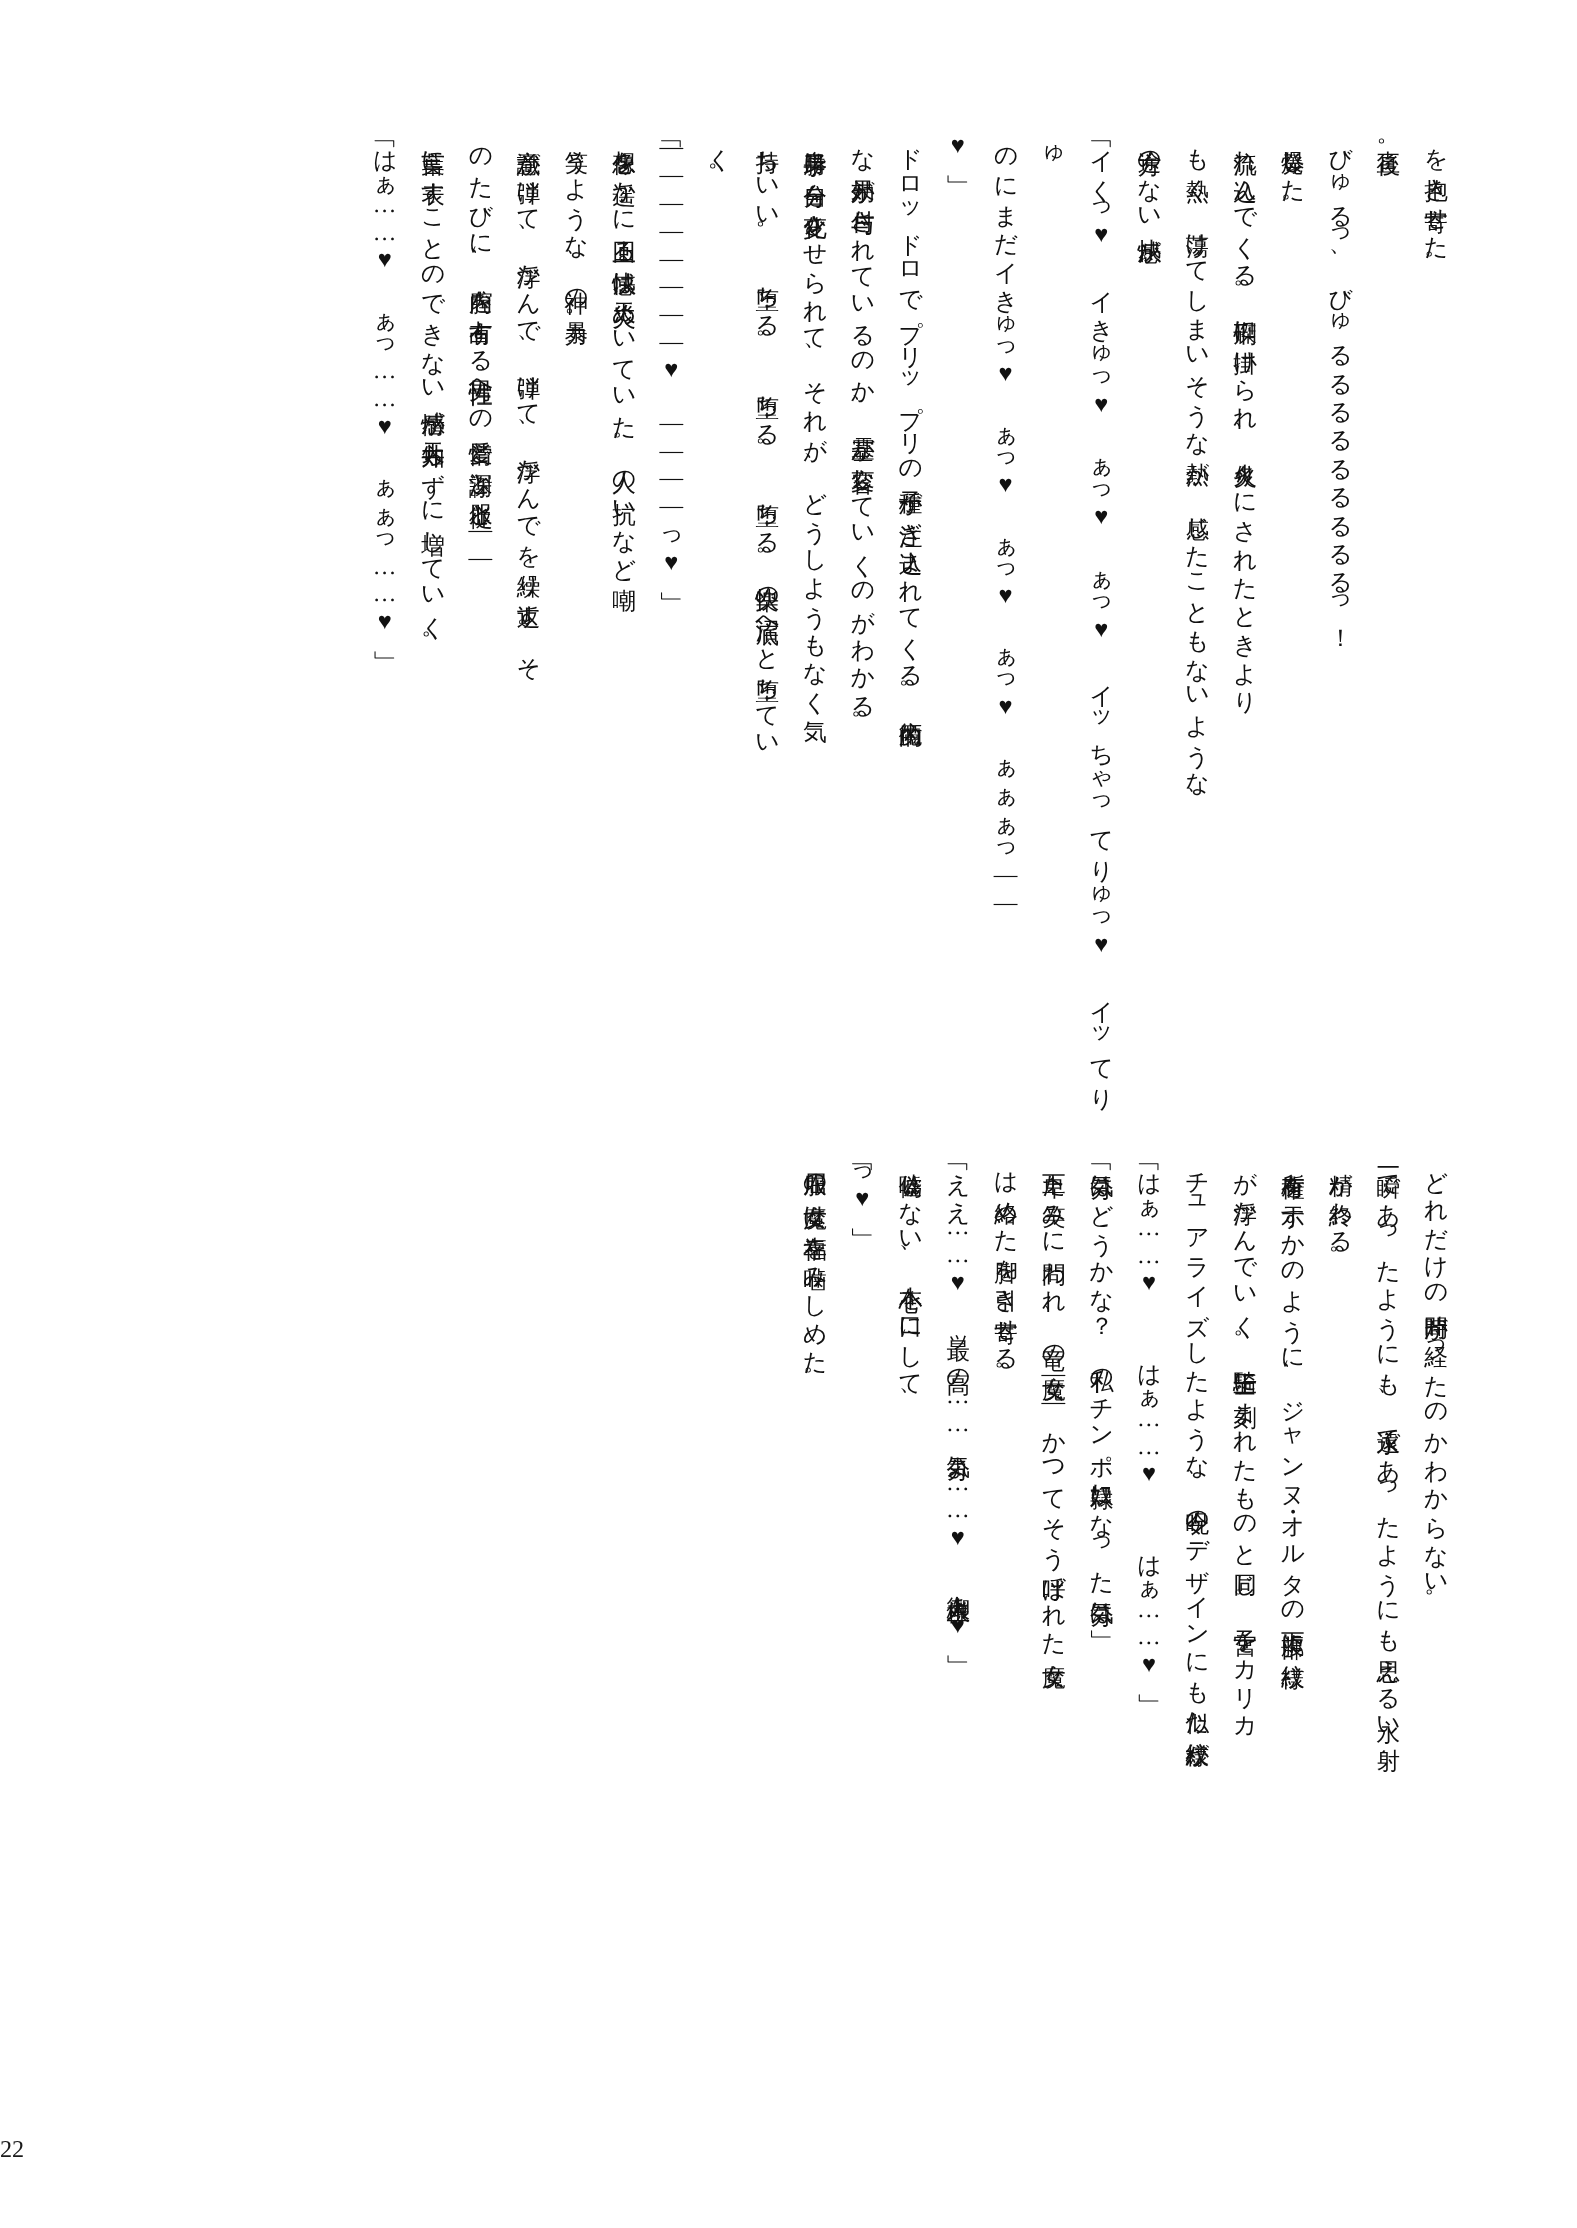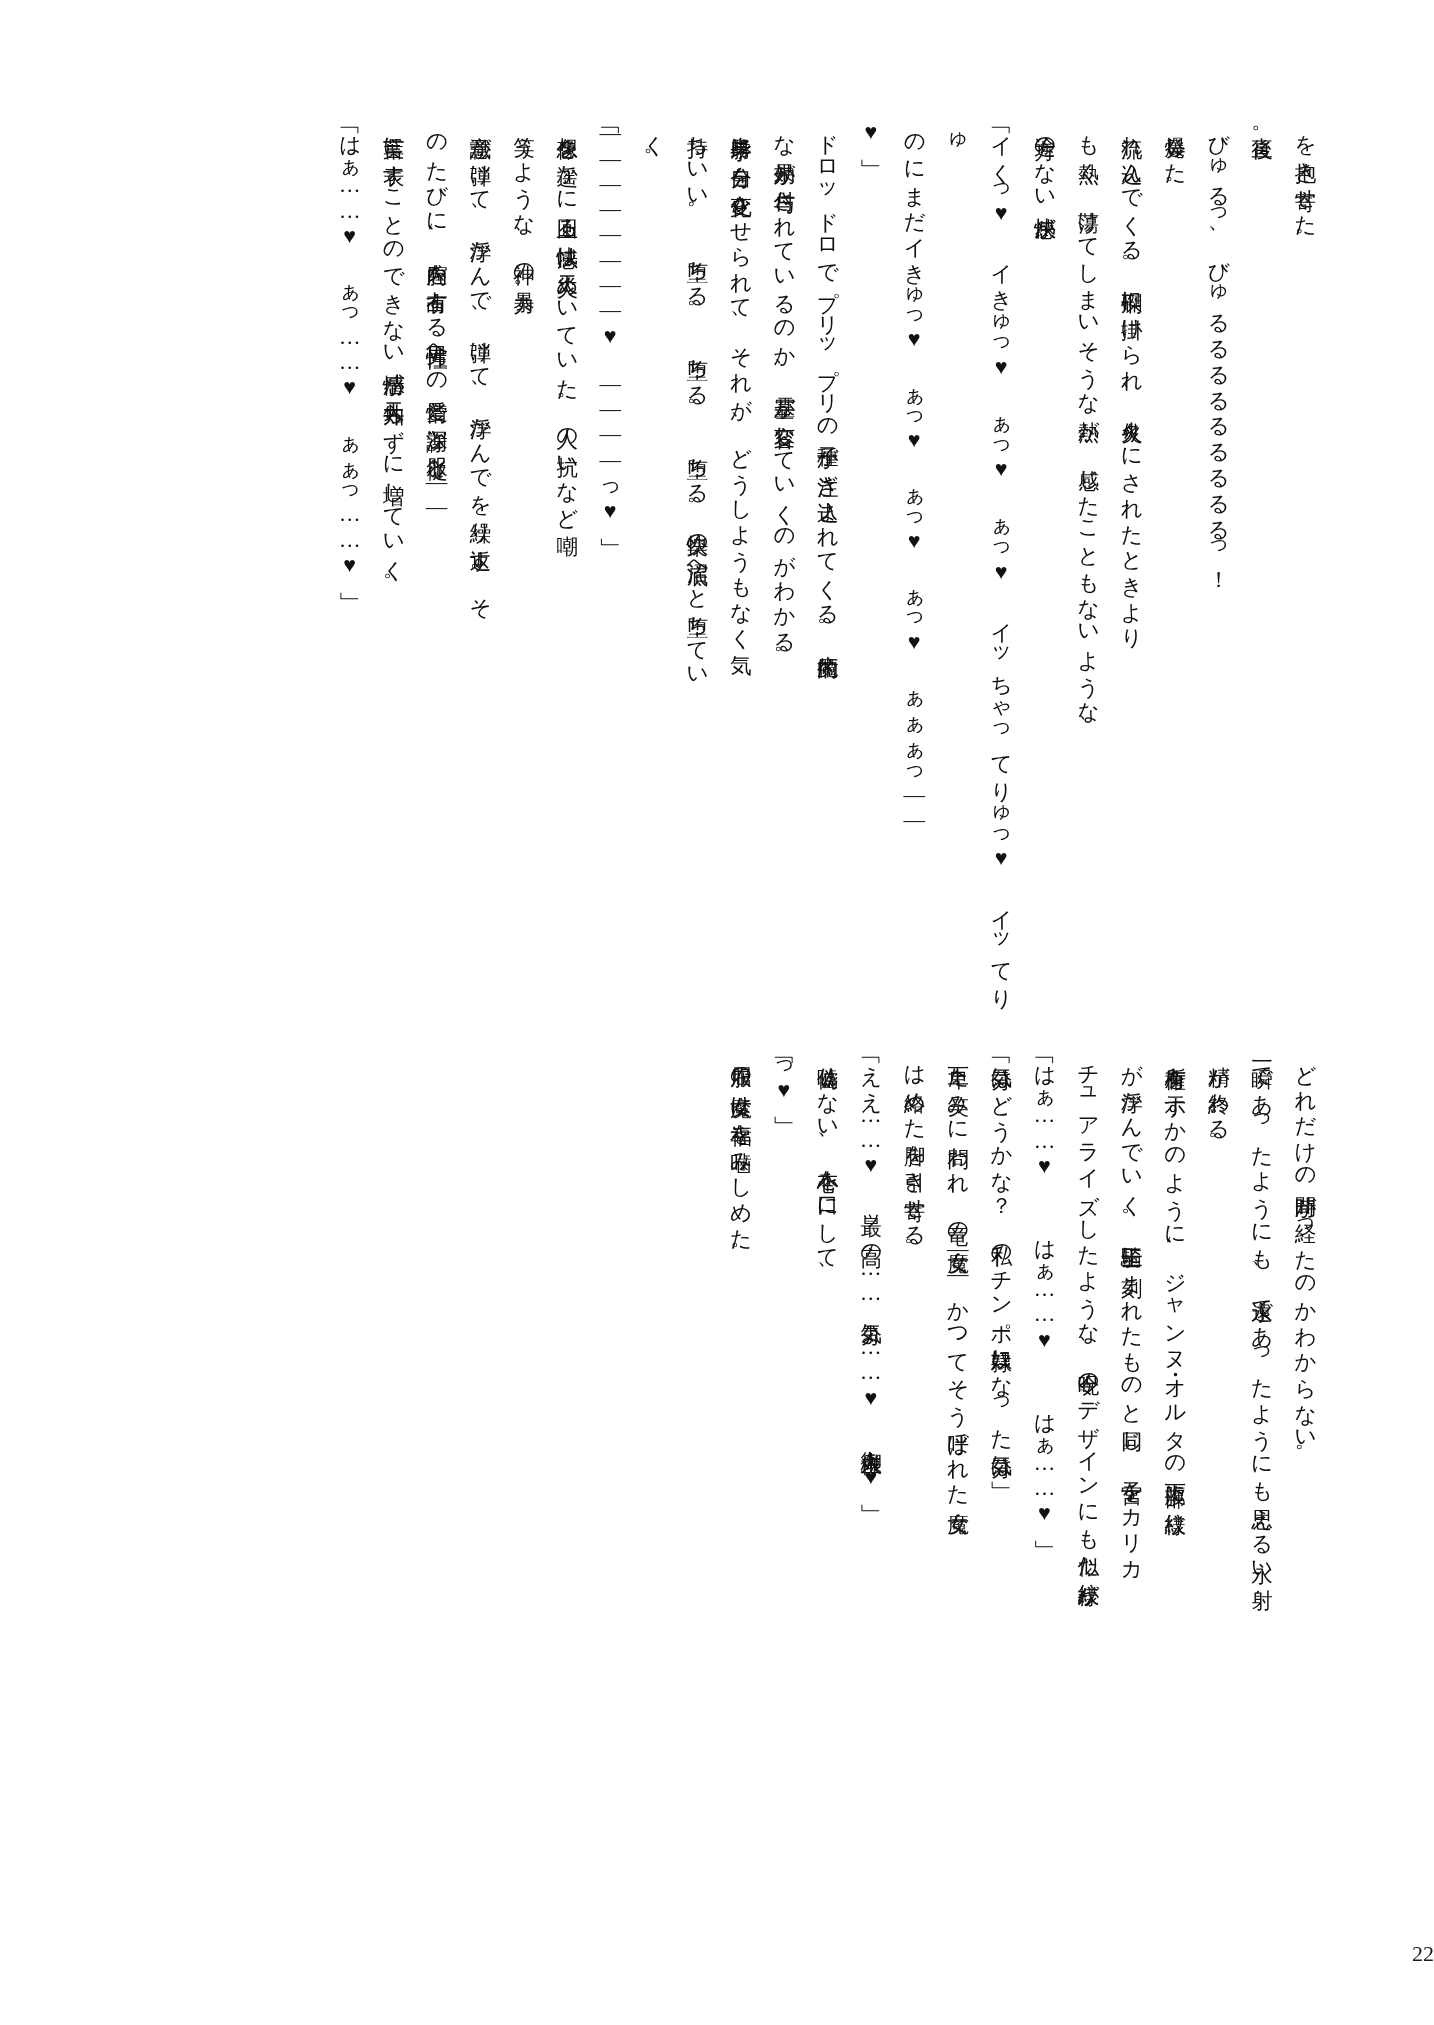--- a/index.html
+++ b/index.html
@@ -52,21 +52,21 @@
     right: 108px;
     height: 840px;
     width: 915px;
   }
 
   .page-number {
     position: absolute;
     bottom: 58px;
     left: 0;
     width: 100%;
-    text-align: right;
+    text-align: left;
     font-size: 22px;
     color: #1a1a1a;
     font-family: "Liberation Serif", "DejaVu Serif", serif;
   }
 </style>
 </head>
 <body>
 
 <div class="page">
 

